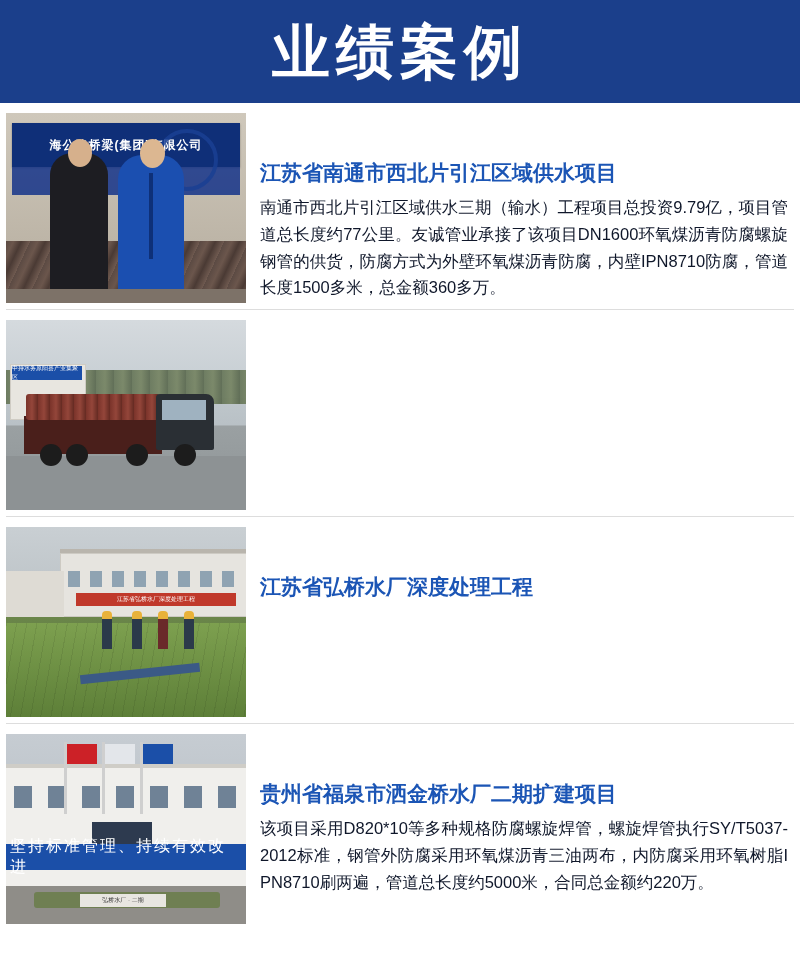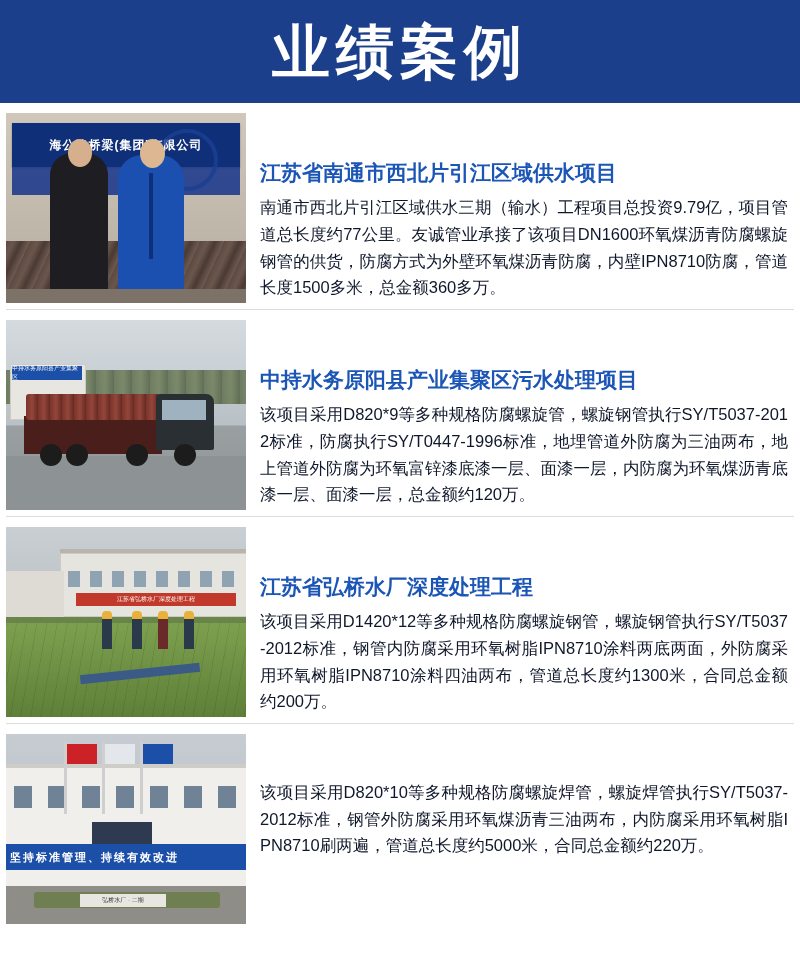--- a/index.html
+++ b/index.html
@@ -180,21 +180,21 @@
   .ph3 .worker { position:absolute; top:92px; width:10px; height:30px; background:#2b3a4a; }
   .ph3 .worker::before { content:""; position:absolute; left:0; top:-8px; width:10px; height:8px; background:#e8b23a; border-radius:4px 4px 0 0; }
   .ph3 .k1{left:96px;} .ph3 .k2{left:126px;} .ph3 .k3{left:152px; background:#6a2a2a;} .ph3 .k4{left:178px;}
   .ph3 .pipe-lay { position:absolute; left:74px; top:142px; width:120px; height:9px; background:#3b5a86; transform: rotate(-6deg); }
 
   
   .ph4 { background: linear-gradient(#c6ccd2 0%, #bdc4ca 40%, #9c9a95 41%, #8d8b86 100%); }
   .ph4 .building { position:absolute; left:0; top:34px; width:240px; height:118px; background:#f0efec; }
   .ph4 .blue-band { position:absolute; left:0; top:110px; width:240px; height:26px; background:#1b4fa8; }
   .ph4 .band-text {
-    position:absolute; left:4px; top:112px; width:232px; height:22px; color:#fff; font-size:11px; font-weight:bold;
+    position:absolute; left:4px; top:112px; width:232px; height:22px; color:#fff; font-size:16px; font-weight:normal;
     display:flex; align-items:center; letter-spacing:2px;
   }
   .ph4 .door { position:absolute; left:86px; top:88px; width:60px; height:48px; background:#2d3a4f; }
   .ph4 .win-row {
     position:absolute; left:8px; top:52px; width:224px; height:22px;
     background: repeating-linear-gradient(90deg,#6f8296 0px,#6f8296 18px,#f0efec 18px,#f0efec 34px);
   }
   .ph4 .roofline { position:absolute; left:0; top:30px; width:240px; height:8px; background:#cfcdc7; }
   .ph4 .pole { position:absolute; top:8px; width:3px; height:72px; background:#cfcfcf; }
   .ph4 .p1{left:58px;} .ph4 .p2{left:96px;} .ph4 .p3{left:134px;}
@@ -246,44 +246,39 @@
         <div class="road"></div>
         <div class="bed"></div>
         <div class="pipes"></div>
         <div class="cab"></div>
         <div class="cab-win"></div>
         <div class="wheel w1"></div>
         <div class="wheel w2"></div>
         <div class="wheel w3"></div>
         <div class="wheel w4"></div>
       </div>
-      <div class="text-col">
-        <div class="case-title">中持水务原阳县产业集聚区污水处理项目</div>
-        <div class="case-body">该项目采用D820*9等多种规格防腐螺旋管，螺旋钢管执行SY/T5037-2012标准，防腐执行SY/T0447-1996标准，地埋管道外防腐为三油两布，地上管道外防腐为环氧富锌漆底漆一层、面漆一层，内防腐为环氧煤沥青底漆一层、面漆一层，总金额约120万。</div>
-      </div>
     </div>
 
     <div class="case">
       <div class="thumb ph3">
         <div class="bldg-roof"></div>
         <div class="bldg"></div>
         <div class="bldg2"></div>
         <div class="wins"></div>
         <div class="redsign">江苏省弘桥水厂深度处理工程</div>
         <div class="green"></div>
         <div class="netlines"></div>
         <div class="pipe-lay"></div>
         <div class="worker k1"></div>
         <div class="worker k2"></div>
         <div class="worker k3"></div>
         <div class="worker k4"></div>
       </div>
       <div class="text-col">
         <div class="case-title">江苏省弘桥水厂深度处理工程</div>
-        <div class="case-body">该项目采用D1420*12等多种规格防腐螺旋钢管，螺旋钢管执行SY/T5037-2012标准，钢管内防腐采用环氧树脂IPN8710涂料两底两面，外防腐采用环氧树脂IPN8710涂料四油两布，管道总长度约1300米，合同总金额约200万。</div>
       </div>
     </div>
 
     <div class="case">
       <div class="thumb ph4">
         <div class="roofline"></div>
         <div class="building"></div>
         <div class="win-row"></div>
         <div class="door"></div>
         <div class="blue-band"></div>
@@ -292,18 +287,19 @@
         <div class="pole p2"></div>
         <div class="pole p3"></div>
         <div class="flag f1"></div>
         <div class="flag f2"></div>
         <div class="flag f3"></div>
         <div class="ground4"></div>
         <div class="lawn"></div>
         <div class="small-sign">弘桥水厂 · 二期</div>
       </div>
       <div class="text-col">
+        <div class="case-title">贵州省福泉市洒金桥水厂二期扩建项目</div>
         <div class="case-body">该项目采用D820*10等多种规格防腐螺旋焊管，螺旋焊管执行SY/T5037-2012标准，钢管外防腐采用环氧煤沥青三油两布，内防腐采用环氧树脂IPN8710刷两遍，管道总长度约5000米，合同总金额约220万。</div>
       </div>
     </div>
 
   </div>
 </div>
 
 </body></html>

